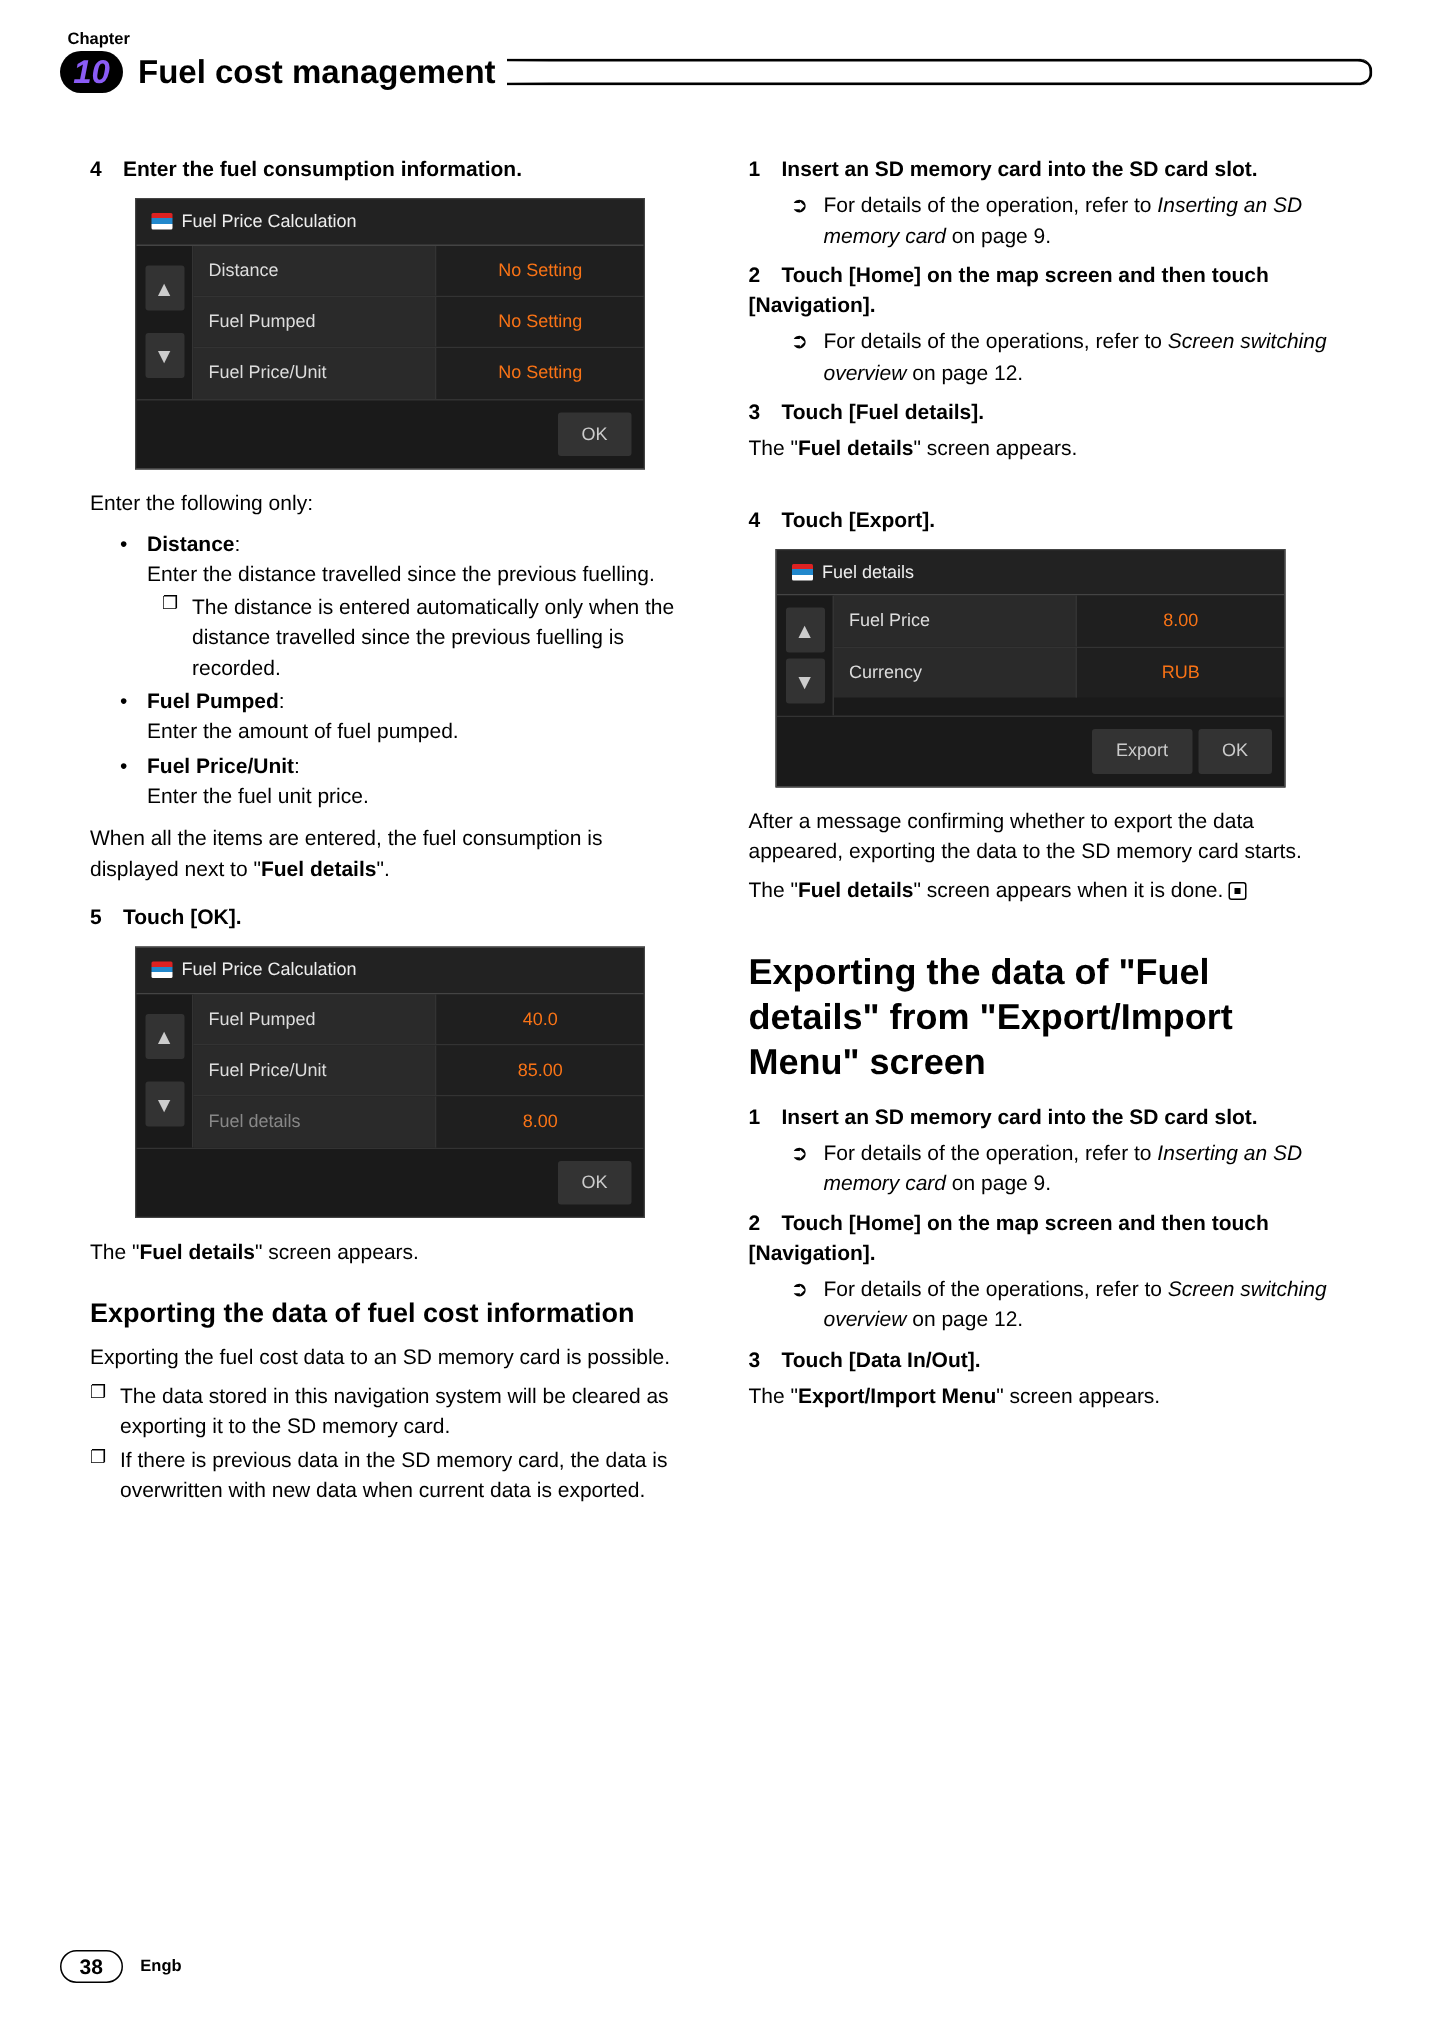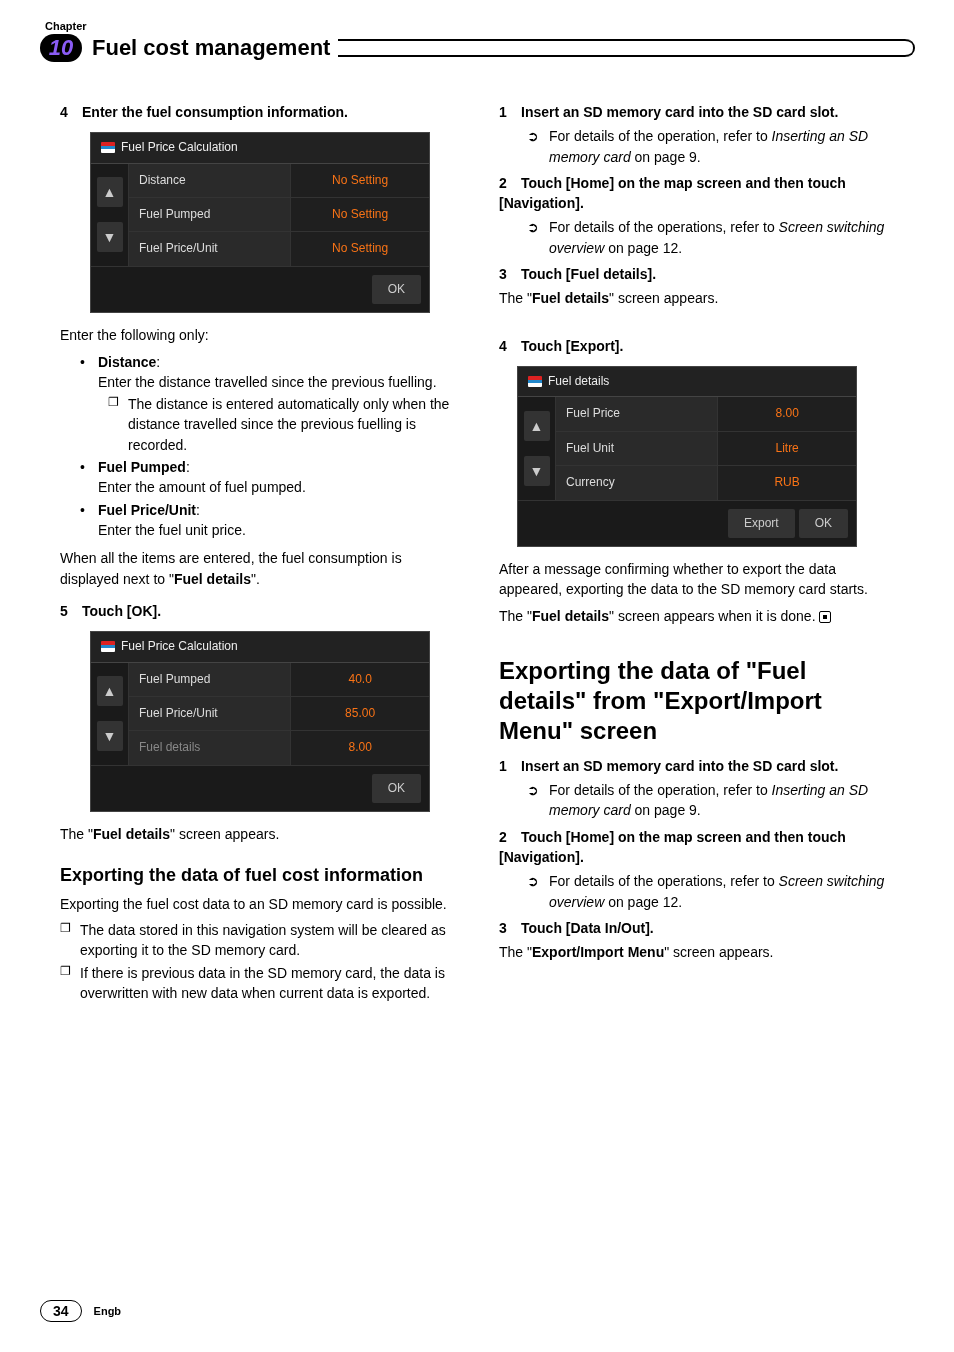--- a/index.html
+++ b/index.html
@@ -354,24 +354,20 @@
         <div class="ss-arrows">
           <div class="ss-arrow">▲</div>
           <div class="ss-arrow">▼</div>
         </div>
         <div class="ss-rows">
           <div class="ss-row">
               <div class="ss-cell-l">Fuel Price</div>
               <div class="ss-cell-r">8.00</div>
             </div>
           <div class="ss-row">
-              <div class="ss-cell-l">Fuel Unit</div>
-              <div class="ss-cell-r">Litre</div>
-            </div>
-          <div class="ss-row">
               <div class="ss-cell-l">Currency</div>
               <div class="ss-cell-r">RUB</div>
             </div>
         </div>
       </div>
       <div class="ss-footer">
         <div class="ss-btn">Export</div>
         <div class="ss-btn">OK</div>
       </div>
     </div>
@@ -392,15 +388,15 @@
         <span class="arrow-icon">➲</span>
         <span><span>For details of the operations, refer to </span><span class="italic">Screen switching overview</span><span> on page 12.</span></span>
       </div>
 
     <p class="step"><span class="step-num">3</span><span>Touch [Data In/Out].</span></p>
     <p><span>The "</span><b>Export/Import Menu</b><span>" screen appears.</span></p>
   </div>
 </div>
 
 <div class="page-footer">
-  <div class="page-num">34</div>
+  <div class="page-num">38</div>
   <div class="lang">Engb</div>
 </div>
 
 </body></html>

